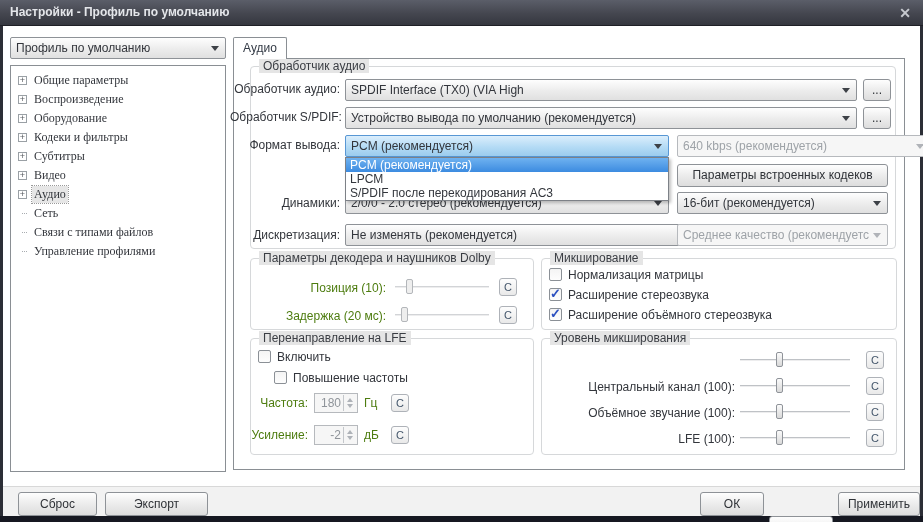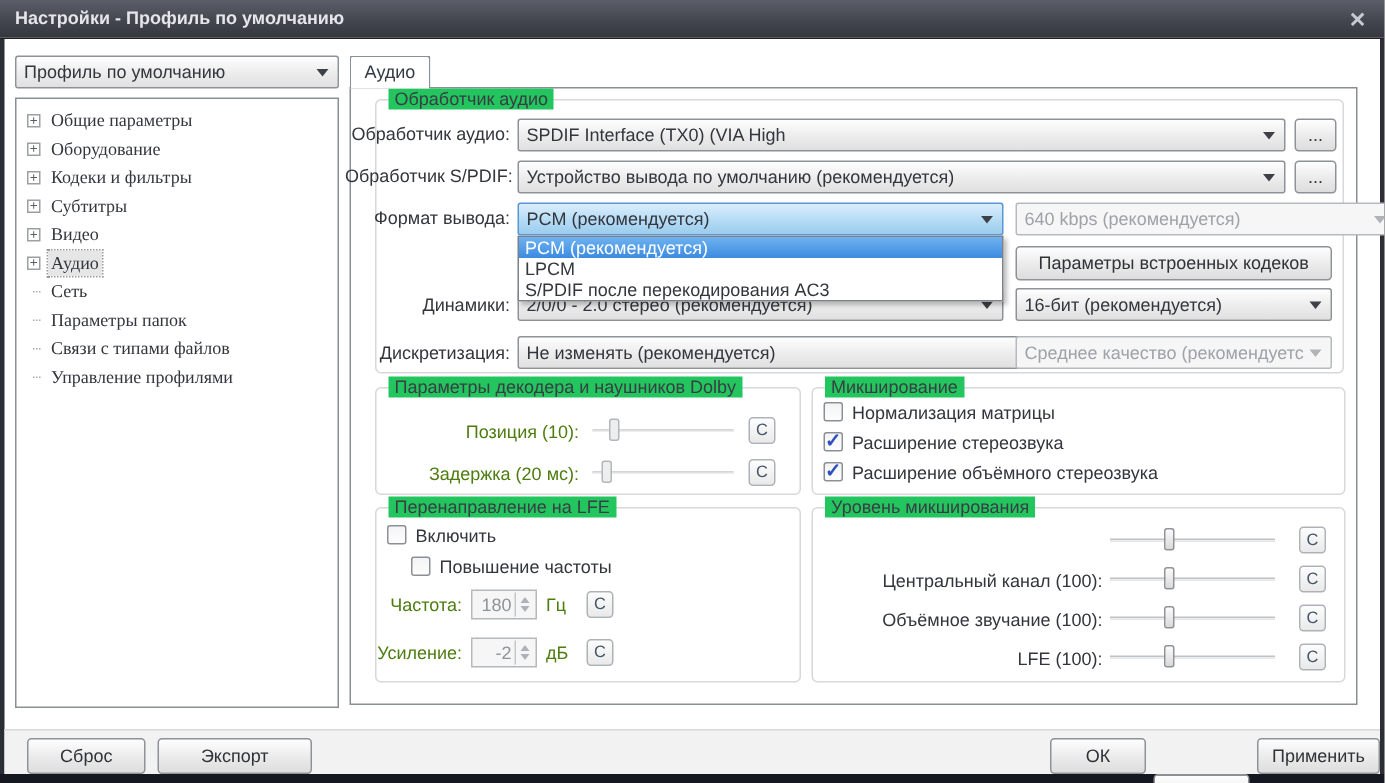--- a/index.html
+++ b/index.html
@@ -41,21 +41,21 @@
   .expander { width:9px; height:9px; border:1px solid #9aa0a5; background:#fff; margin-left:7px;
     font-size:9px; line-height:7px; text-align:center; color:#5a5e63; }
   .expander::before { content:"+"; }
   .dash { width:5px; height:1px; border-top:1px dotted #a8acb0; margin-left:11px; }
   .tree-label { margin-left:5px; padding:1px 2px; white-space:nowrap;font-family:Liberation Serif, serif; }
   .tree-label.sel { background:#e6e6e6; outline:1px dotted #9a9a9a; }
 
   .tab { position:absolute; background:#fff; border:1px solid #8a8f94; border-bottom:none;
     border-radius:2px 2px 0 0; text-align:center; line-height:21px; z-index:3; color:#333a45; }
   .group { position:absolute; border:1px solid #d6d8da; border-radius:4px; }
-  .group-title { position:absolute; left:8px; top:-8px; background:#22c55e; padding:0 4px; color:#3a3d43; white-space:nowrap; }
+  .group-title { position:absolute; left:8px; top:-8px; background:#e5e5e5; padding:0 4px; color:#3a3d43; white-space:nowrap; }
 
   .flabel { position:absolute; text-align:right; white-space:nowrap; }
   .flabel.dis { color:#4d7c0f; }
 
   .popup { position:absolute; background:#fff; border:1px solid #7d8187; z-index:10; box-shadow:2px 2px 3px rgba(0,0,0,.25); }
   .popup-item { height:14px; line-height:14px; padding-left:4px; white-space:nowrap; }
   .popup-item.hl { background:linear-gradient(#6fb2f0,#3c8be0); color:#fff; }
 
   .checkbox { position:absolute; width:13px; height:13px; border:1px solid #8b9096; border-radius:2px;
     background:linear-gradient(#f4f4f4,#fdfdfd); }
@@ -100,20 +100,24 @@
     <span class="caret"></span>
   </div>
 
   <div class="panel tree" style="left:10px;top:65px;width:216px;height:407px;">
     <div class="tree-item">
       <span class="expander"></span>
       <span class="tree-label">Общие параметры</span>
     </div>
     <div class="tree-item">
       <span class="expander"></span>
+      <span class="tree-label">Воспроизведение</span>
+    </div>
+    <div class="tree-item">
+      <span class="expander"></span>
       <span class="tree-label">Оборудование</span>
     </div>
     <div class="tree-item">
       <span class="expander"></span>
       <span class="tree-label">Кодеки и фильтры</span>
     </div>
     <div class="tree-item">
       <span class="expander"></span>
       <span class="tree-label">Субтитры</span>
     </div>
@@ -121,24 +125,20 @@
       <span class="expander"></span>
       <span class="tree-label">Видео</span>
     </div>
     <div class="tree-item">
       <span class="expander"></span>
       <span class="tree-label sel">Аудио</span>
     </div>
     <div class="tree-item">
       <span class="dash"></span>
       <span class="tree-label">Сеть</span>
-    </div>
-    <div class="tree-item">
-      <span class="dash"></span>
-      <span class="tree-label">Параметры папок</span>
     </div>
     <div class="tree-item">
       <span class="dash"></span>
       <span class="tree-label">Связи с типами файлов</span>
     </div>
     <div class="tree-item">
       <span class="dash"></span>
       <span class="tree-label">Управление профилями</span>
     </div>
   </div>

